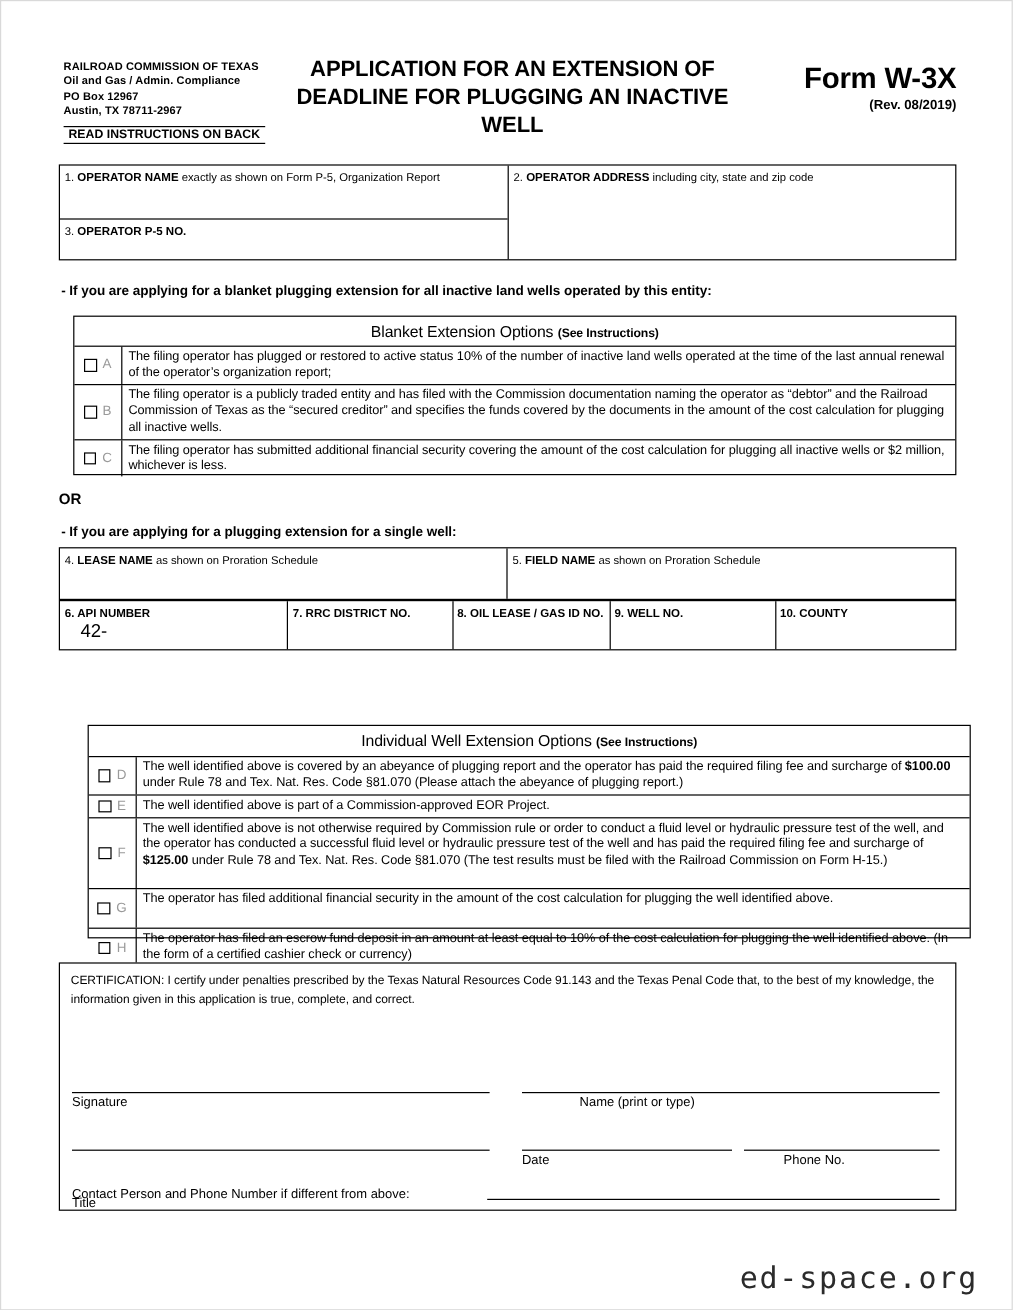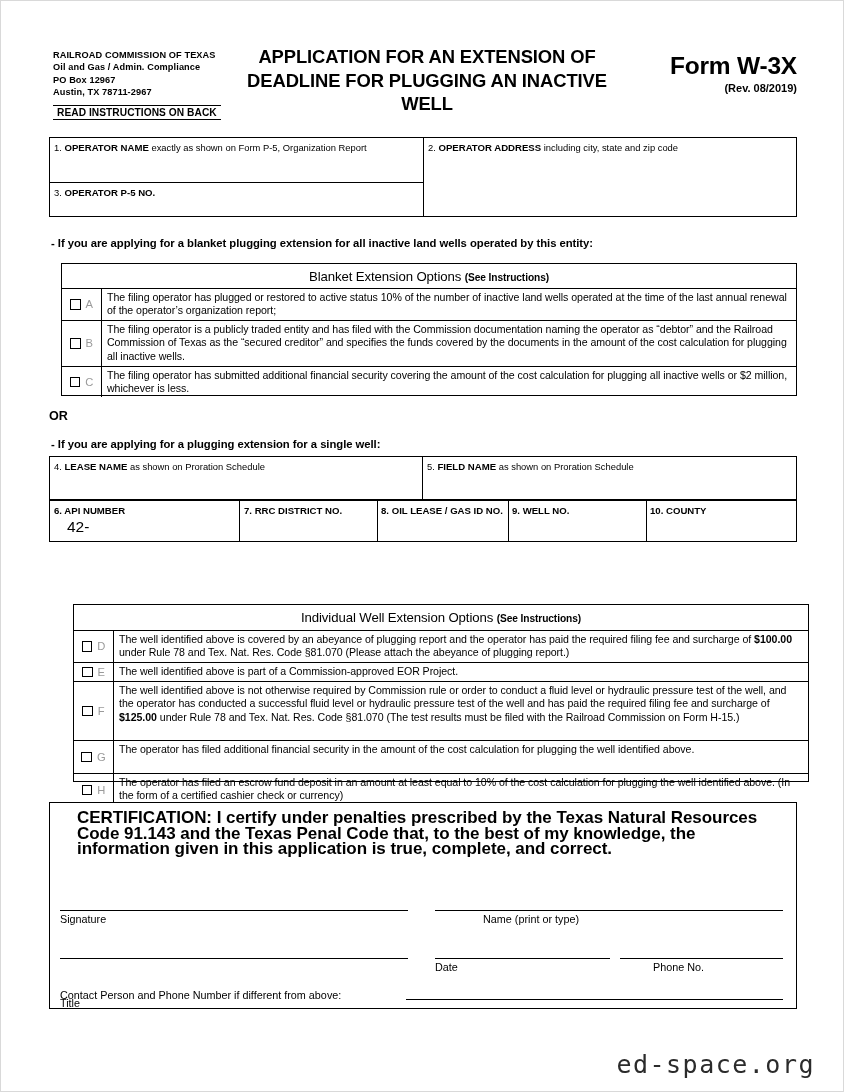--- a/index.html
+++ b/index.html
@@ -146,25 +146,24 @@
     padding: 2px 5px 0 5px;
     font-size: 10.6px;
     line-height: 13.3px;
     letter-spacing: -0.05px;
   }
   .opt-text b { font-weight: bold; }
 
   
   .cert-text {
     position: absolute;
-    left: 27px; right: 9px; top: 7px;
-    font-size: 17px;
+    left: 9px; right: 9px; top: 7px;
+    font-size: 10px;
     line-height: 15.5px;
     letter-spacing: -0.05px;
-    font-weight: bold;
   }
   .sigline { position: absolute; background: #000; height: 1.2px; }
   .siglabel { position: absolute; font-size: 10.8px; line-height: 12px; }
 
   
   .watermark {
     position: absolute;
     right: 28px; bottom: 12px;
     font-family: "DejaVu Sans Mono", "Liberation Mono", monospace;
     font-size: 25px;

